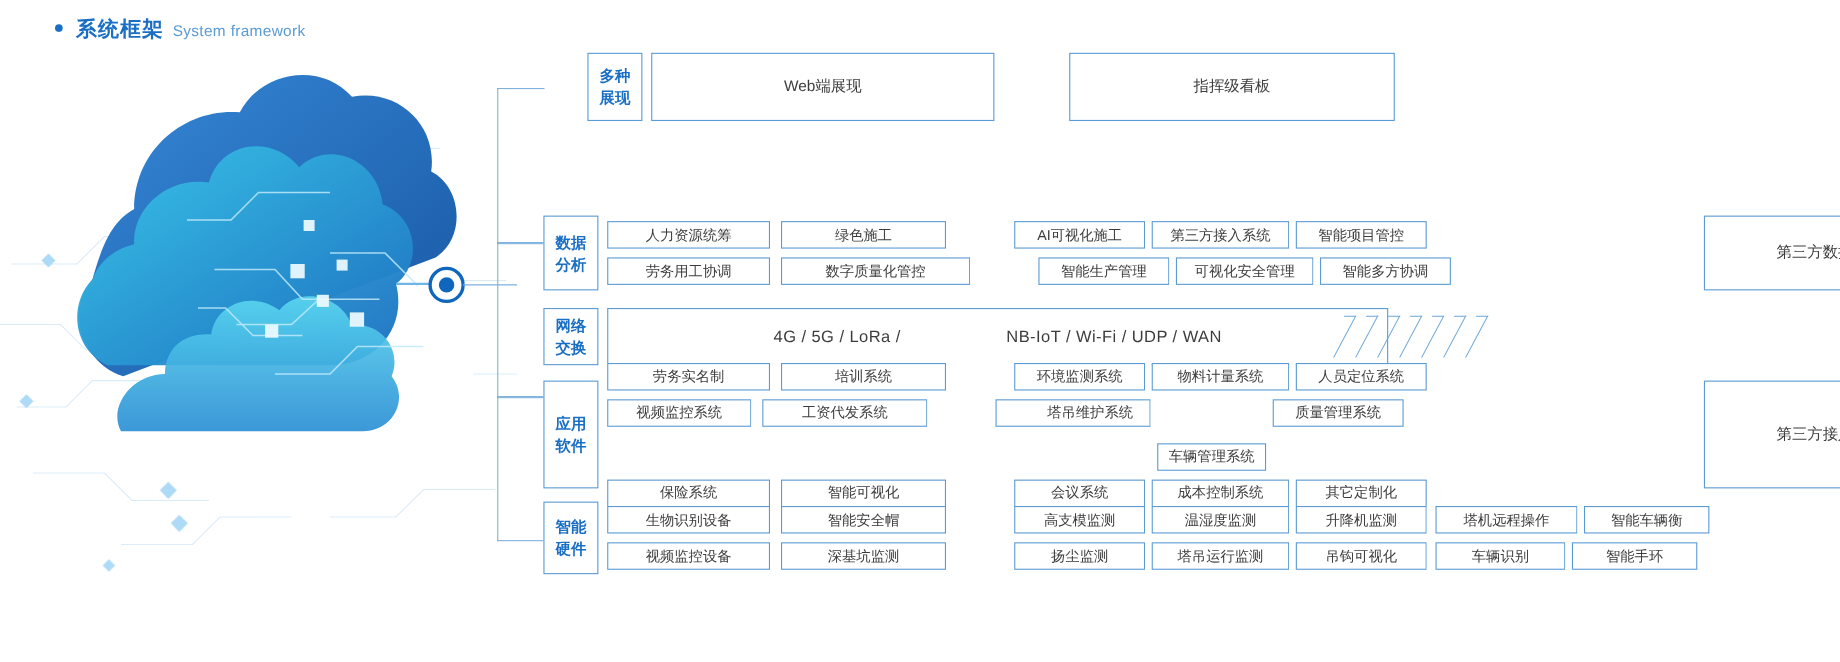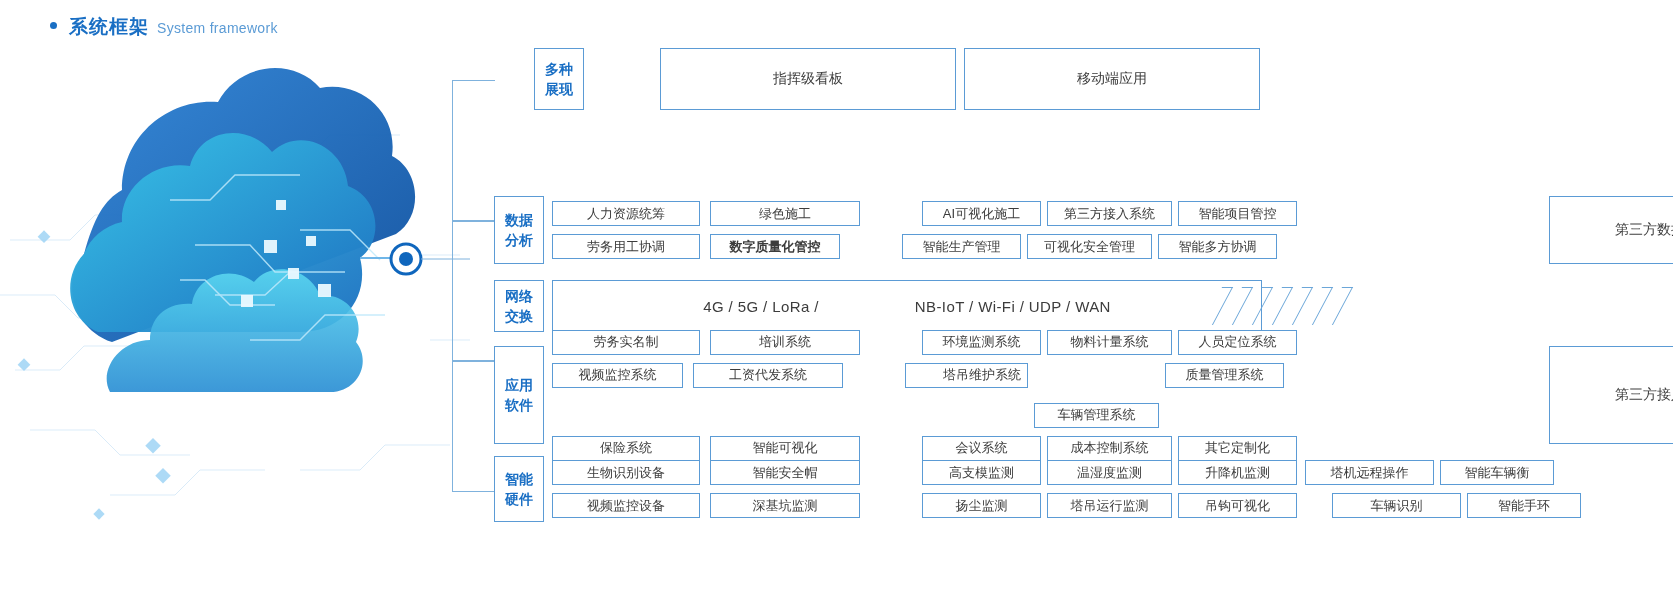--- a/index.html
+++ b/index.html
@@ -172,28 +172,28 @@
   <div class="bracket" style="left:0;top:32px;height:140px;"></div>
   <div class="bracket" style="left:0;top:172px;height:140px;"></div>
   <div class="bracket" style="left:0;top:312px;height:130px;"></div>
 
   <div class="row" style="top:0px;height:62px;width:1168px;padding-left:40px;">
     <div class="rowlabel">
       <span>多种</span>
       <span>展现</span>
     </div>
     <div class="groups">
+      <div class="gp" style="width:312px;">
+        <div class="bigbox">Web端展现</div>
+      </div>
       <div class="gp" style="width:68px;"></div>
       <div class="gp" style="width:296px;">
         <div class="bigbox">指挥级看板</div>
       </div>
       <div class="gp" style="width:8px;"></div>
-      <div class="gp" style="width:296px;">
-        <div class="bigbox">移动端应用</div>
-      </div>
     </div>
   </div>
 
 
   <div class="row" style="top:148px;height:68px;width:1168px;">
     <div class="rowlabel">
       <span>数据</span>
       <span>分析</span>
     </div>
     <div class="groups" style="flex-direction:column;justify-content:center;gap:8px;">
@@ -204,21 +204,21 @@
         <div class="cell" style="width:62px;border:none;"></div>
         <div class="cell" style="width:119px;">AI可视化施工</div>
         <div class="cell" style="width:6px;border:none;"></div>
         <div class="cell" style="width:125px;">第三方接入系统</div>
         <div class="cell" style="width:6px;border:none;"></div>
         <div class="cell" style="width:119px;">智能项目管控</div>
       </div>
       <div class="cellrow">
         <div class="cell" style="width:148px;">劳务用工协调</div>
         <div class="cell" style="width:10px;border:none;"></div>
-        <div class="cell" style="width:130px;font-weight:bold;">数字质量化管控</div>
+        <div class="cell" style="width:172px;">数字质量化管控</div>
         <div class="cell" style="width:62px;border:none;"></div>
         <div class="cell" style="width:119px;">智能生产管理</div>
         <div class="cell" style="width:6px;border:none;"></div>
         <div class="cell" style="width:125px;">可视化安全管理</div>
         <div class="cell" style="width:6px;border:none;"></div>
         <div class="cell" style="width:119px;">智能多方协调</div>
       </div>
     </div>
     <div class="bigbox" style="position:absolute;left:1055px;top:0;width:230px;height:68px;">第三方数据共享</div>
   </div>
@@ -260,23 +260,23 @@
         <div class="cell" style="width:6px;border:none;"></div>
         <div class="cell" style="width:125px;">物料计量系统</div>
         <div class="cell" style="width:6px;border:none;"></div>
         <div class="cell" style="width:119px;">人员定位系统</div>
       </div>
       <div class="cellrow">
         <div class="cell" style="width:131px;">视频监控系统</div>
         <div class="cell" style="width:10px;border:none;"></div>
         <div class="cell" style="width:150px;">工资代发系统</div>
         <div class="cell" style="width:62px;border:none;"></div>
-        <div class="cell" style="width:123px;padding-left:31px;">塔吊维护系统</div>
-        <div class="cell" style="width:6px;border:none;"></div>
-        <div class="cell" style="width:125px;margin-top:40px;">车辆管理系统</div>
+        <div class="cell" style="width:141px;padding-left:31px;">塔吊维护系统</div>
+        <div class="cell" style="width:6px;border:none;"></div>
+        <div class="cell" style="width:99px;margin-top:40px;">车辆管理系统</div>
         <div class="cell" style="width:6px;border:none;"></div>
         <div class="cell" style="width:119px;">质量管理系统</div>
       </div>
       <div class="cellrow">
         <div class="cell" style="width:148px;">保险系统</div>
         <div class="cell" style="width:10px;border:none;"></div>
         <div class="cell" style="width:150px;">智能可视化</div>
         <div class="cell" style="width:62px;border:none;"></div>
         <div class="cell" style="width:119px;">会议系统</div>
         <div class="cell" style="width:6px;border:none;"></div>
@@ -313,20 +313,20 @@
         <div class="cell" style="width:148px;">视频监控设备</div>
         <div class="cell" style="width:10px;border:none;"></div>
         <div class="cell" style="width:150px;">深基坑监测</div>
         <div class="cell" style="width:62px;border:none;"></div>
         <div class="cell" style="width:119px;">扬尘监测</div>
         <div class="cell" style="width:6px;border:none;"></div>
         <div class="cell" style="width:125px;">塔吊运行监测</div>
         <div class="cell" style="width:6px;border:none;"></div>
         <div class="cell" style="width:119px;">吊钩可视化</div>
         <div class="cell" style="width:8px;border:none;"></div>
-        <div class="cell" style="width:129px;margin-left:27px;">车辆识别</div>
+        <div class="cell" style="width:118px;">车辆识别</div>
         <div class="cell" style="width:6px;border:none;"></div>
         <div class="cell" style="width:114px;">智能手环</div>
       </div>
     </div>
   </div>
 
 </div>
 
 </body></html>

